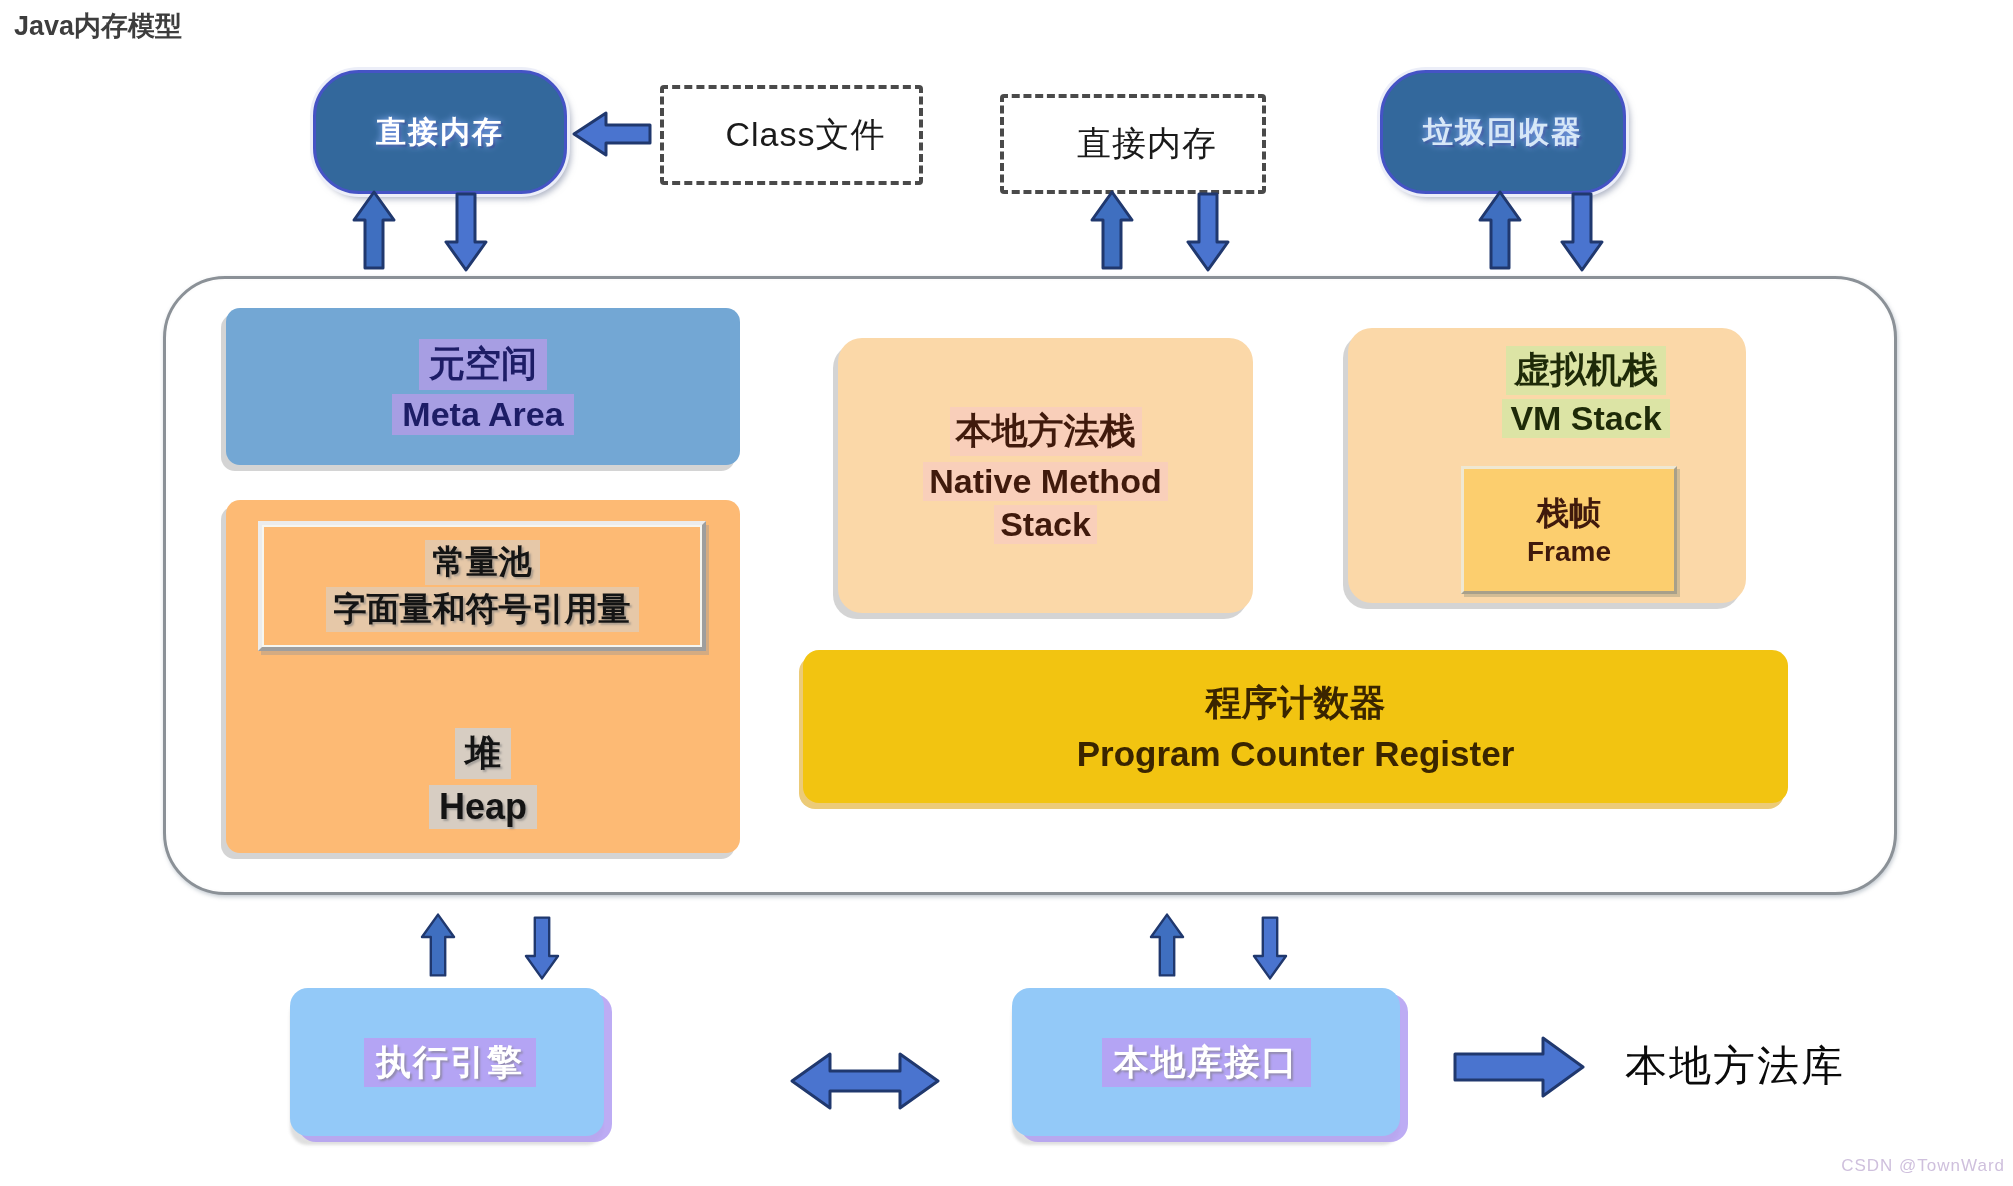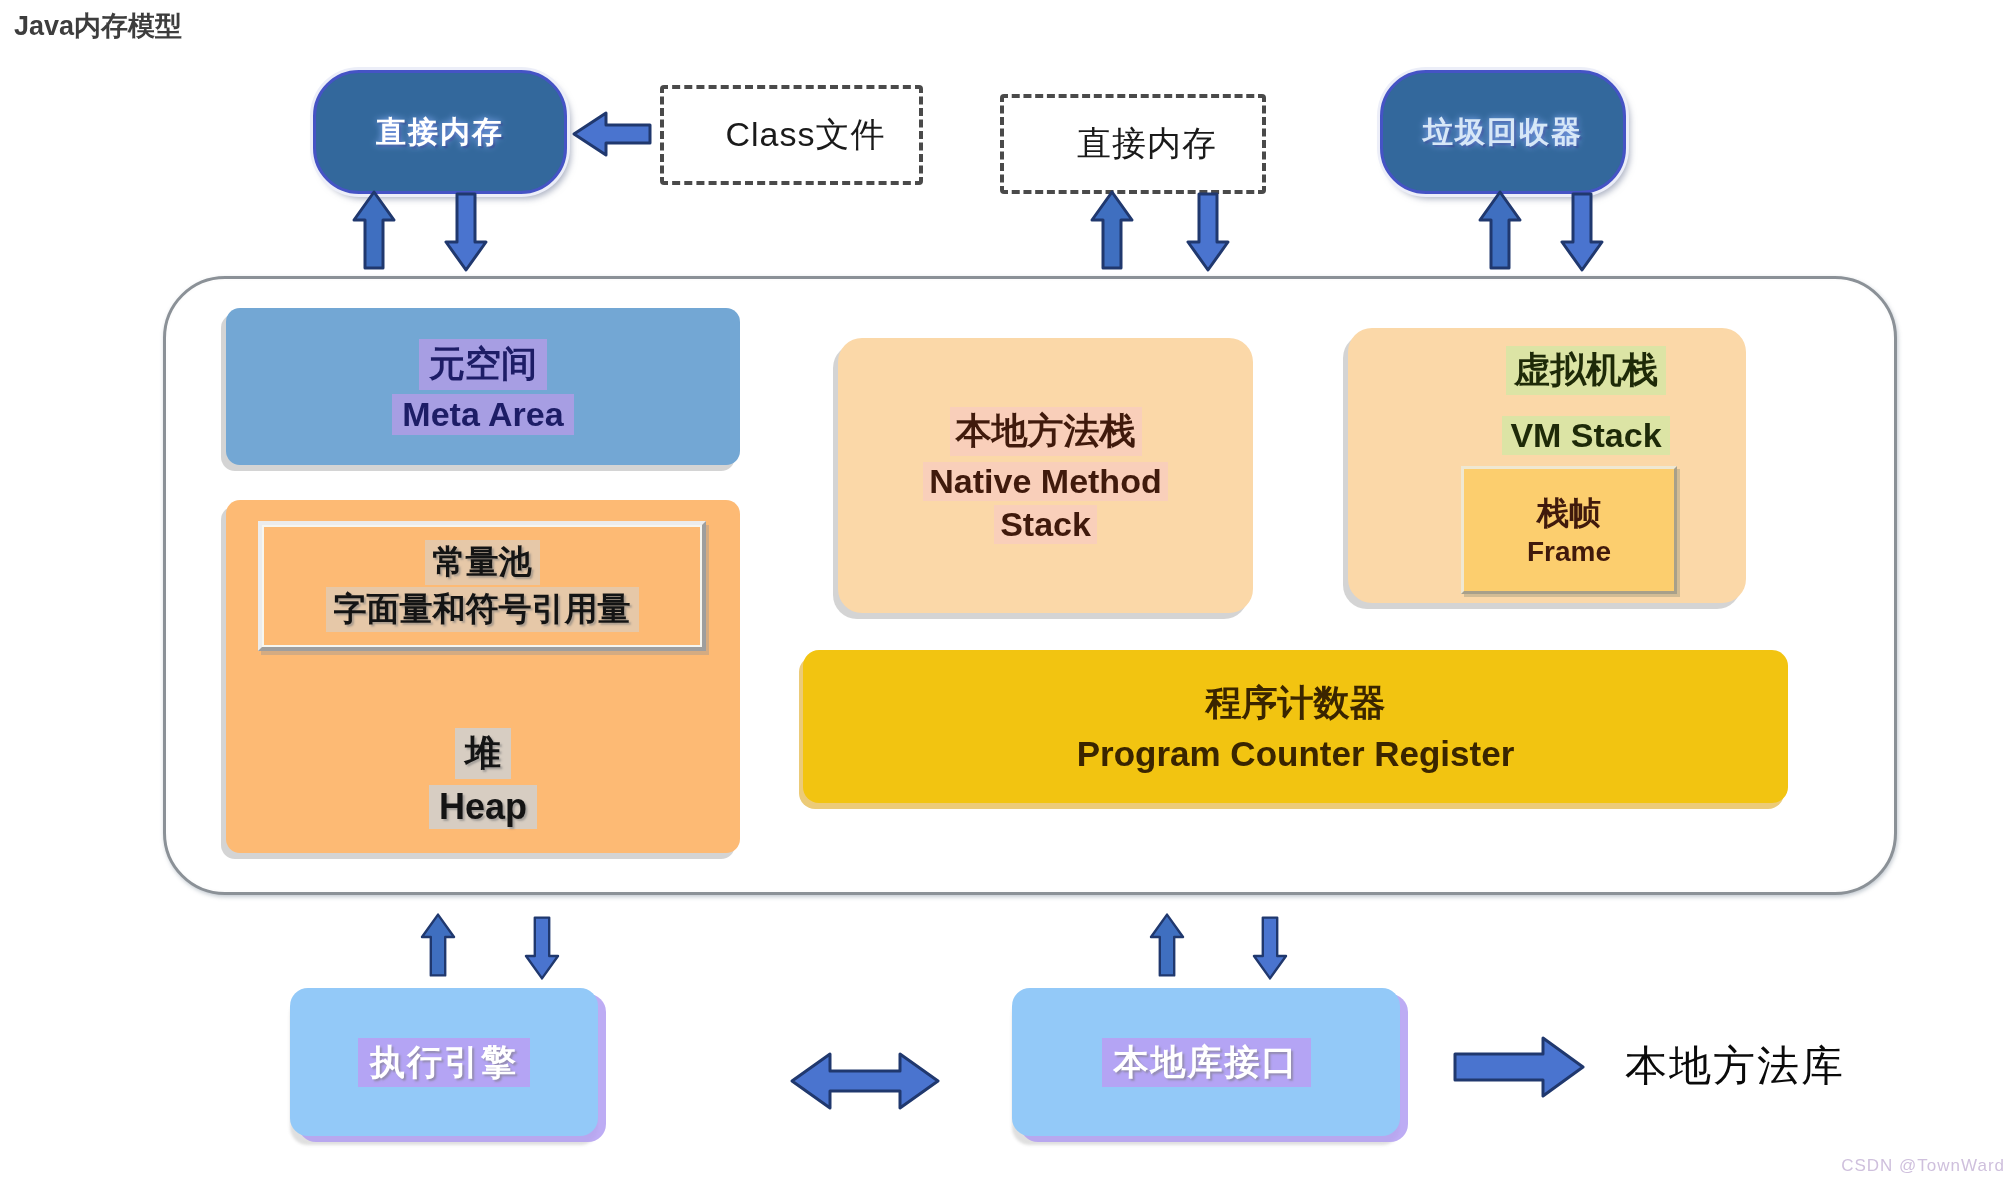--- a/index.html
+++ b/index.html
@@ -121,21 +121,21 @@
       </div>
     </div>
 
     <div class="abs peach shadow3d flex-c" style="left:672px;top:59px;width:415px;height:275px;">
       <span class="zh t-maroon hl-pink" style="font-size:36px;">本地方法栈</span>
       <span class="zh t-maroon hl-pink" style="font-size:34px;margin-top:6px;">Native Method</span>
       <span class="zh t-maroon hl-pink" style="font-size:34px;margin-top:4px;">Stack</span>
     </div>
 
     <div class="abs peach shadow3d" style="left:1182px;top:49px;width:398px;height:275px;">
-      <div class="abs flex-c" style="left:0;top:18px;width:476px;gap:17px;">
+      <div class="abs flex-c" style="left:0;top:18px;width:476px;">
         <span class="zh t-olive hl-green" style="font-size:36px;">虚拟机栈</span>
         <span class="zh t-olive hl-green" style="font-size:34px;margin-top:4px;">VM Stack</span>
       </div>
       <div class="abs frame flex-c" style="left:113px;top:138px;width:210px;height:122px;">
         <span class="zh t-maroon" style="font-size:32px;">栈帧</span>
         <span class="zh t-maroon" style="font-size:28px;margin-top:0;">Frame</span>
       </div>
     </div>
 
     <div class="abs gold flex-c" style="left:637px;top:371px;width:985px;height:153px;">
@@ -152,21 +152,21 @@
     <polygon points="13,2 31,2 31,50 42,50 22,78 2,50 13,50" fill="#4A74CF" stroke="#20386E" stroke-width="3" stroke-linejoin="round"></polygon>
   </svg>
 
   <svg class="abs" style="left:1145px;top:913px;" width="44" height="64" viewBox="0 0 44 80">
     <polygon points="22,2 42,30 31,30 31,78 13,78 13,30 2,30" fill="#3F6FC0" stroke="#20386E" stroke-width="3" stroke-linejoin="round"></polygon>
   </svg>
   <svg class="abs" style="left:1248px;top:916px;" width="44" height="64" viewBox="0 0 44 80">
     <polygon points="13,2 31,2 31,50 42,50 22,78 2,50 13,50" fill="#4A74CF" stroke="#20386E" stroke-width="3" stroke-linejoin="round"></polygon>
   </svg>
 
-  <div class="abs blue-soft flex-c" style="left:290px;top:988px;width:308px;height:148px;">
+  <div class="abs blue-soft flex-c" style="left:290px;top:988px;width:308px;height:148px;padding-left:6px;">
     <span class="zh t-white hl-lav2 emboss" style="font-size:35px;letter-spacing:2px;">执行引擎</span>
   </div>
 
   <svg class="abs" style="left:790px;top:1046px;" width="150" height="70" viewBox="0 0 150 70">
     <polygon points="2,35 40,8 40,25 110,25 110,8 148,35 110,62 110,45 40,45 40,62" fill="#4A74CF" stroke="#20386E" stroke-width="3" stroke-linejoin="round"></polygon>
   </svg>
 
   <div class="abs blue-soft flex-c" style="left:1012px;top:988px;width:388px;height:148px;">
     <span class="zh t-white hl-lav2 emboss" style="font-size:35px;letter-spacing:2px;">本地库接口</span>
   </div>

